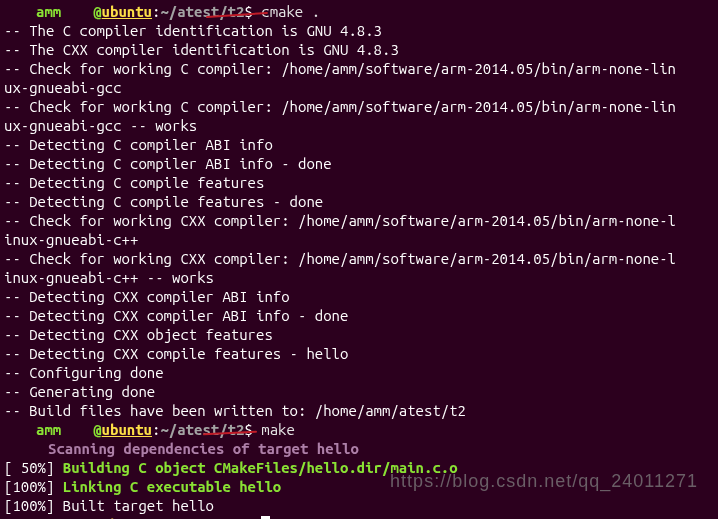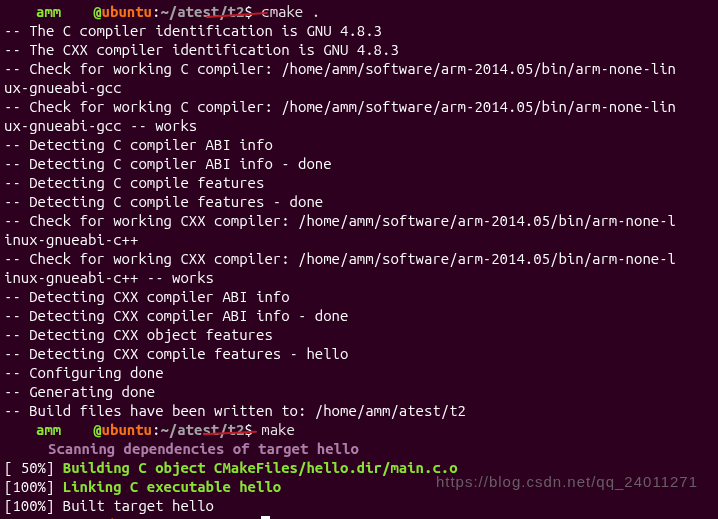--- a/index.html
+++ b/index.html
@@ -16,41 +16,41 @@
       height: 519px;
       overflow: hidden;
       padding: 2px 4px;
       position: relative;
     }
     .line {
       white-space: pre;
       color: #ffffff;
     }
     .prompt-user { color: #8ae234; font-weight: bold; margin-left: 32px; }
-    .prompt-host { color: #f97316; font-weight: bold; }
+    .prompt-host { color: #fde047; font-weight: bold; text-decoration: underline; }
     .prompt-colon { color: #ffffff; }
     .prompt-path { color: #a3a3a3; font-weight: bold; }
     .prompt-dollar { color: #ffffff; }
     .cmd { color: #e5e5e5; }
     .bold-white { color: #ffffff; font-weight: bold; }
     .green-bold { color: #8ae234; font-weight: bold; }
     .magenta-bold { color: #ad7fa8; font-weight: bold; margin-left: 44px; }
     .underline-red {
       position: absolute;
       height: 2px;
       background: #c01c28;
       border-radius: 2px;
     }
     .watermark {
       position: absolute;
       right: 20px;
       bottom: 28px;
       color: #6a5e66;
       font-family: sans-serif;
-      font-size: 15px;
+      font-size: 18px;
       letter-spacing: 1px;
     }
     .cursor {
       display: inline-block;
       width: 9px;
       height: 17px;
       background: #ffffff;
       vertical-align: text-bottom;
     }
   </style>

